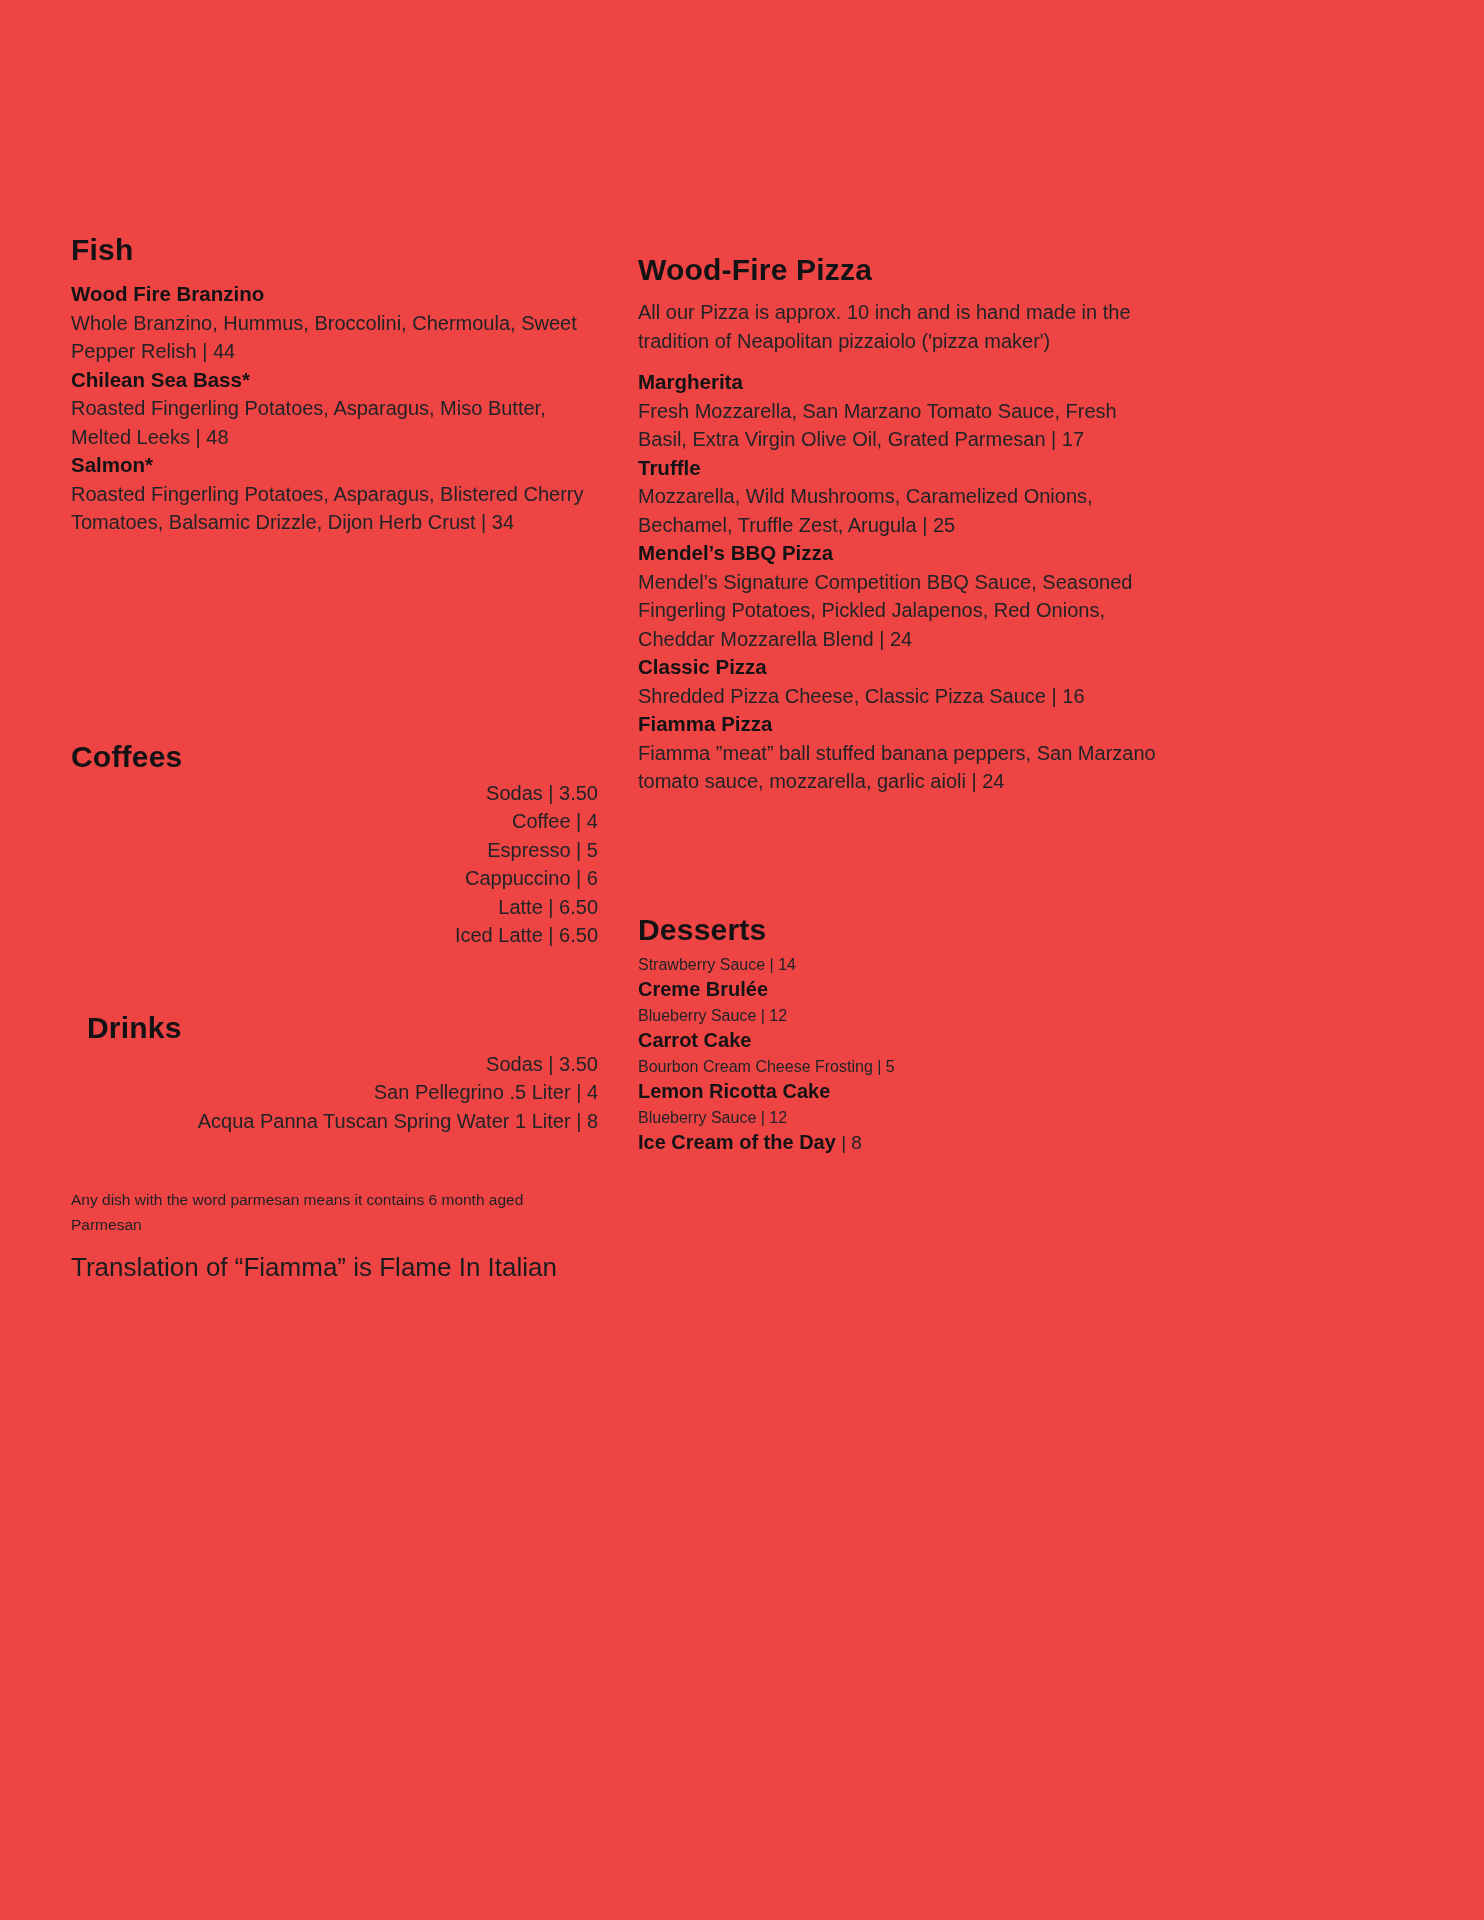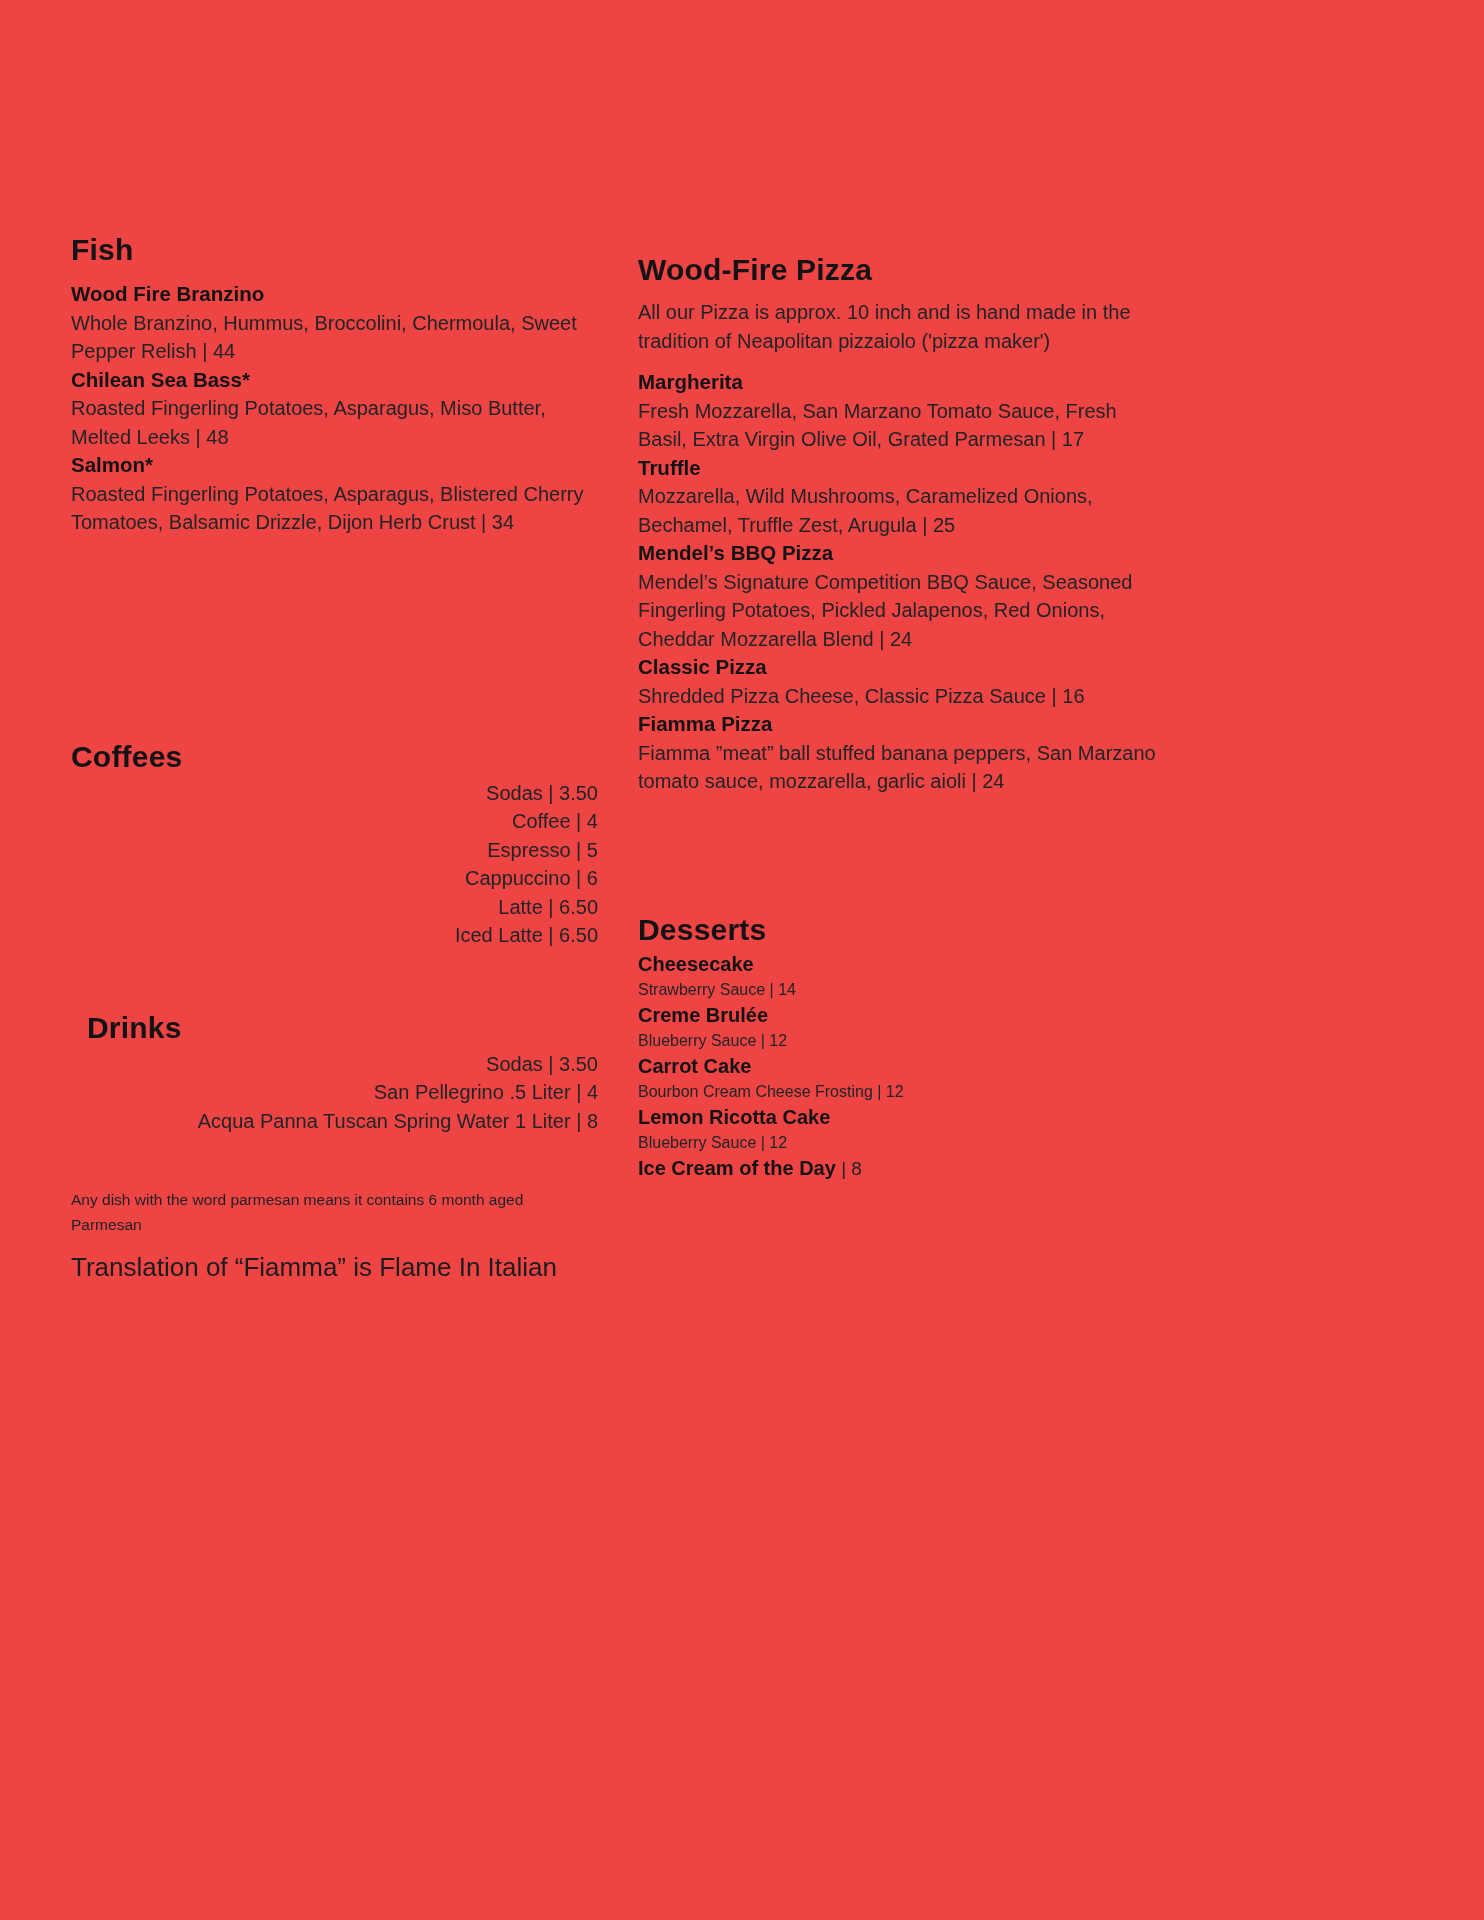--- a/index.html
+++ b/index.html
@@ -189,30 +189,29 @@
           <div class="item-name">Fiamma Pizza</div>
           <div class="item-desc">Fiamma ”meat” ball stuffed banana peppers, San Marzano tomato sauce, mozzarella, garlic aioli | 24</div>
         </div>
       </div>
     </section>
 
     <section>
       <h2 class="section-title desserts-title">Desserts</h2>
       <div class="desserts-items">
         <div class="menu-item">
-          <div class="d-name">Cheesecake</div>
           <div class="d-desc">Strawberry Sauce | 14</div>
         </div>
         <div class="menu-item">
           <div class="d-name">Creme Brulée</div>
           <div class="d-desc">Blueberry Sauce | 12</div>
         </div>
         <div class="menu-item">
           <div class="d-name">Carrot Cake</div>
-          <div class="d-desc">Bourbon Cream Cheese Frosting | 12</div>
+          <div class="d-desc">Bourbon Cream Cheese Frosting | 5</div>
         </div>
         <div class="menu-item">
           <div class="d-name">Lemon Ricotta Cake</div>
           <div class="d-desc">Blueberry Sauce | 12</div>
         </div>
         <div class="d-name d-inline"><span>Ice Cream of the Day</span><span class="d-price"> | 8</span></div>
       </div>
     </section>
 
   </div>

